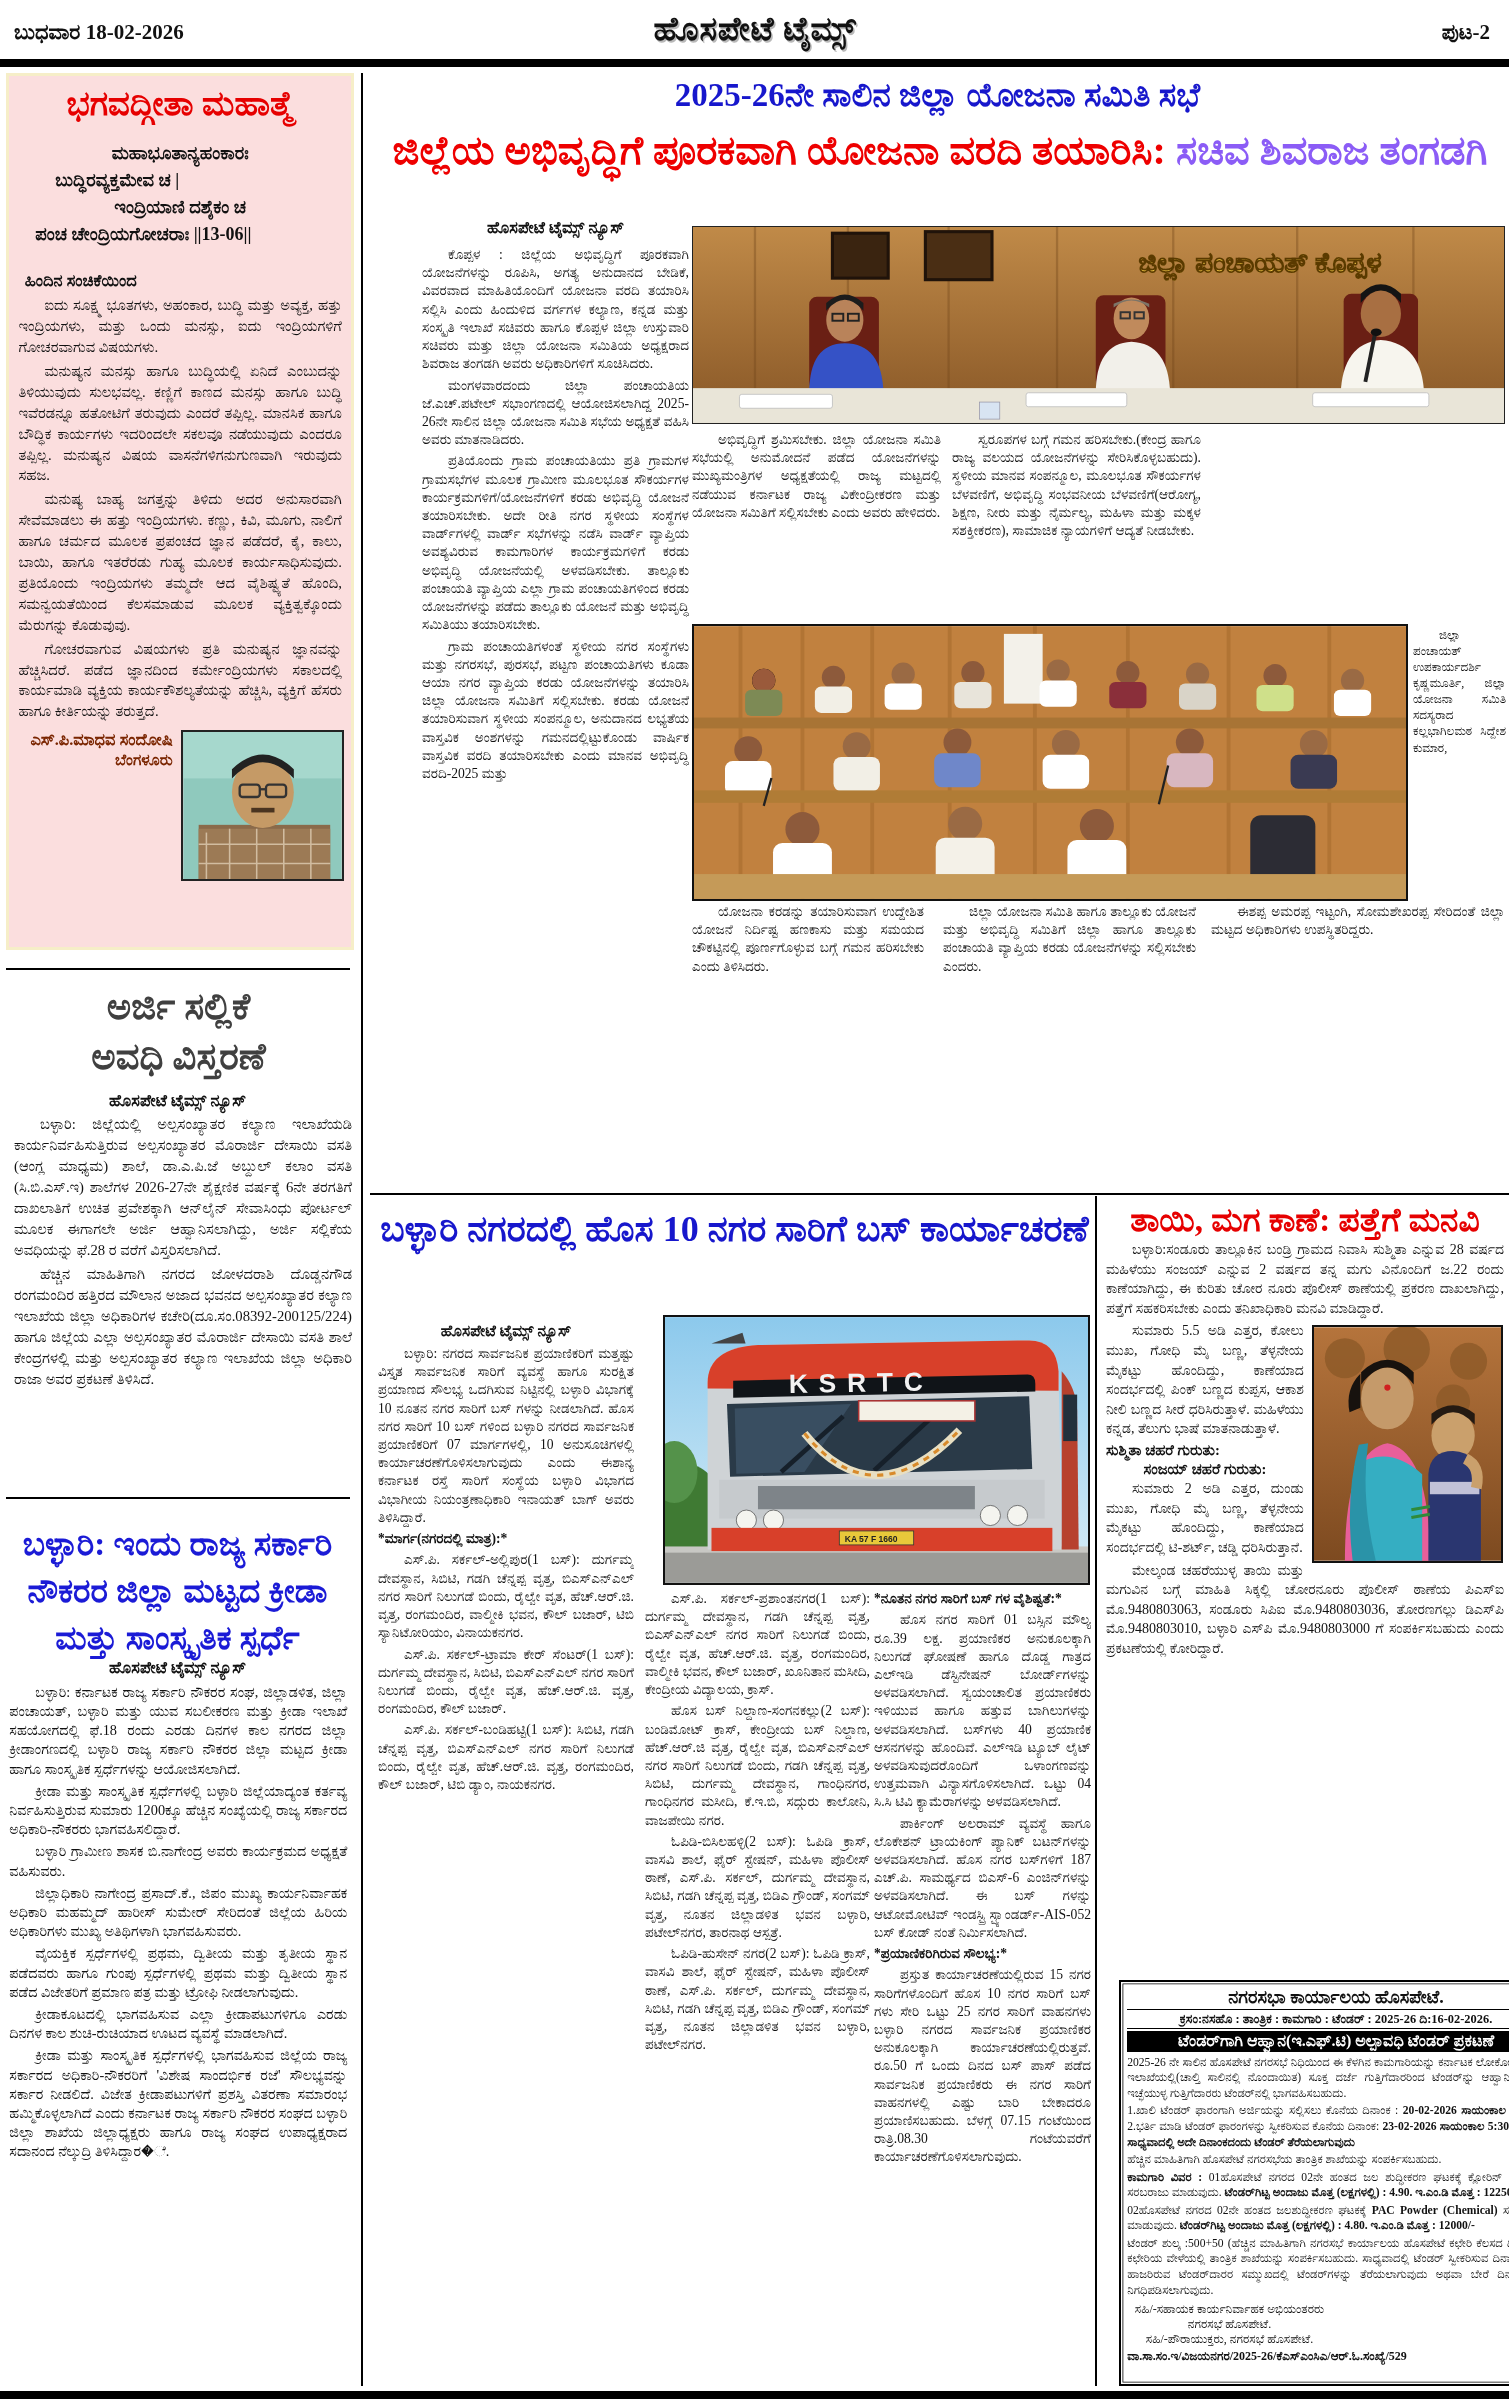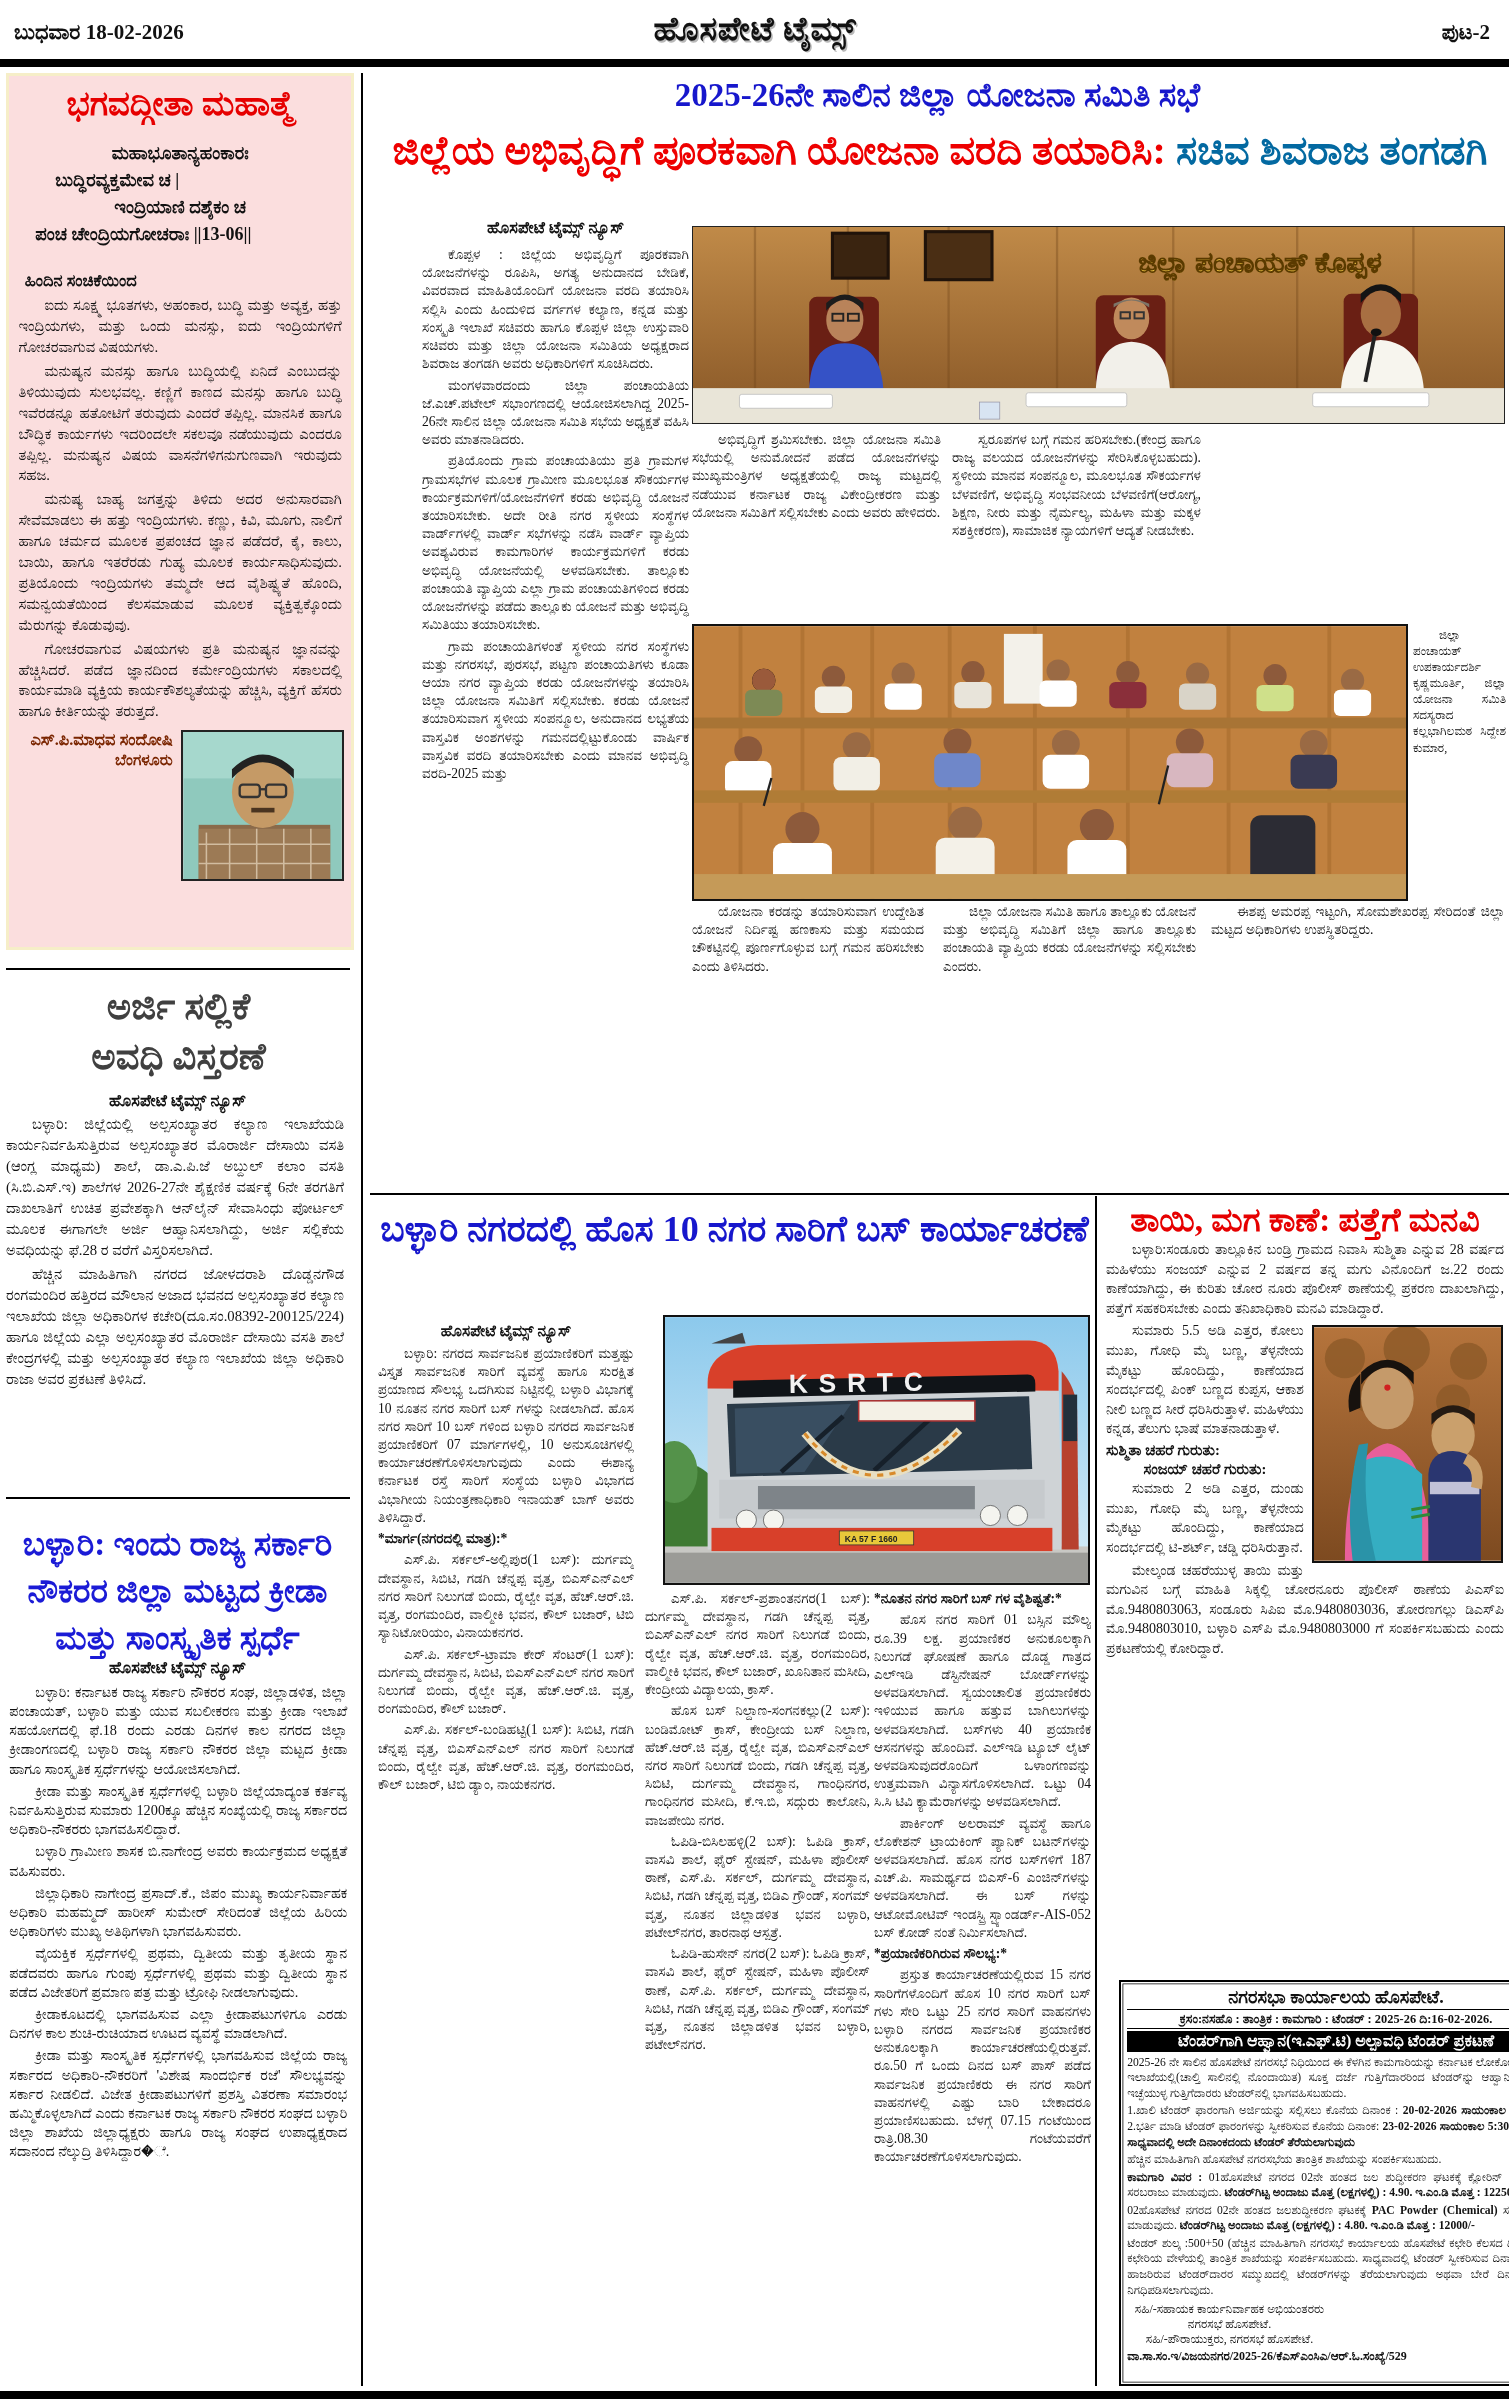--- a/index.html
+++ b/index.html
@@ -27,34 +27,34 @@
   .verse div:nth-child(4){padding-left:26px;}
   #gita-prev{font-weight:bold;font-size:16.3px;margin:23px 0 4.6px 15.5px;}
   #gita .para{font-size:14.7px;padding:0 9.3px;line-height:1.42;}
   #gita-photo{float:right;width:159px;height:147px;margin:4.6px 7.7px 3.1px 7.7px;border:2.3px solid #222;}
   #gita-byline{text-align:right;font-weight:bold;font-size:16.3px;color:#7a2500;margin:7.7px 14px 0 0;}
   #gita-place{text-align:right;font-weight:bold;font-size:15.5px;color:#7a2500;margin:1.5px 93px 0 0;}
   
   #rule-app{left:6.2px;top:968px;width:344px;height:2.3px;}
   #app-head{left:1px;top:982px;width:355px;font-size:37px;line-height:1.35;font-weight:bold;color:#404040;text-align:center;}
   #app-by{left:0;top:1091px;width:355px;font-size:16.3px;}
-  #app-body{left:6px;top:1114px;width:338px;font-size:14.7px;}
+  #app-body{left:14px;top:1114px;width:338px;font-size:14.7px;}
   #app-body .para{line-height:1.43;}
   #rule-sport{left:6.2px;top:1497px;width:344px;height:2.3px;}
   #sport-head{left:0;top:1521px;width:355px;font-size:33px;line-height:1.42;font-weight:bold;color:#1b1bd6;text-align:center;}
   #sport-by{left:0;top:1658px;width:355px;font-size:16.3px;}
   #sport-body{left:9.3px;top:1683px;width:338px;font-size:14.3px;}
   
   #vdiv1{left:361px;top:73px;width:1.5px;height:2313px;}
   #vdiv2{left:1095px;top:1196px;width:2.3px;height:1190px;}
   #hdiv-main{left:370px;top:1193px;width:1140px;height:2.3px;}
   
   #kicker{left:372px;top:77px;width:1131px;font-size:33px;font-weight:bold;color:#1717cc;text-align:center;}
   #mainhead{left:370px;top:127px;width:1140px;font-size:40px;font-weight:bold;text-align:center;}
-  #mainhead .r{color:#ee0000;} #mainhead .b{color:#0369a1;}
+  #mainhead .r{color:#ee0000;} #mainhead .b{color:#8b5cf6;}
   #main-by{left:422px;top:218px;width:267px;font-size:16.3px;}
   #main-col0{left:422px;top:246px;width:267px;height:914px;font-size:13.6px;overflow:hidden;}
   .mcol{font-size:13.6px;overflow:hidden;}
   #m-r1a{left:692px;top:431px;width:249px;height:189px;}
   #m-r1b{left:952px;top:431px;width:249px;height:189px;}
   #m-r1c{left:1212px;top:431px;width:290px;height:189px;}
   #m-side{left:1413px;top:627px;width:93px;height:270px;font-size:12px;}
   #m-r2a{left:692px;top:903px;width:232px;height:256px;}
   #m-r2b{left:943px;top:903px;width:253px;height:256px;}
   #m-r2c{left:1211px;top:903px;width:294px;height:256px;}

